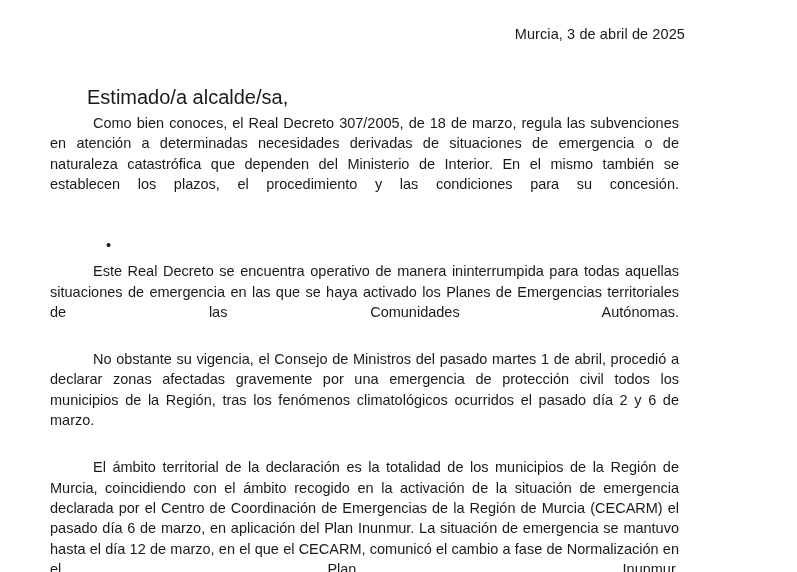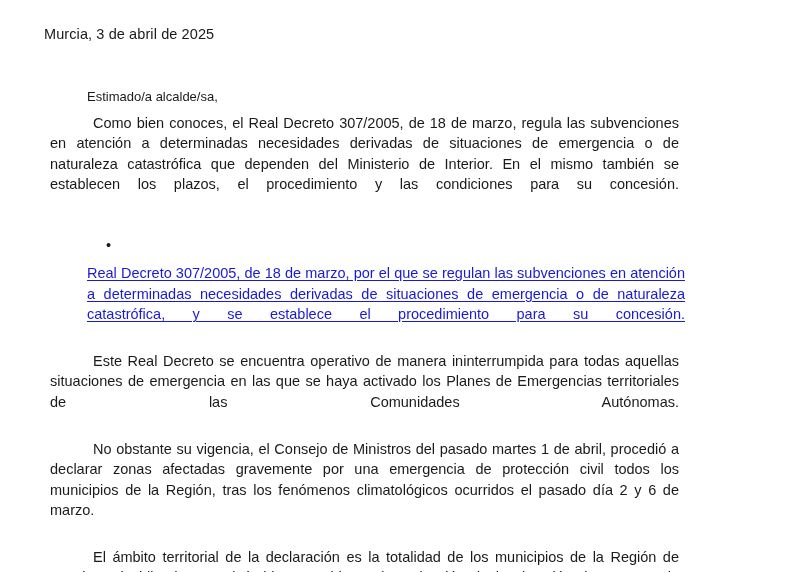--- a/index.html
+++ b/index.html
@@ -20,28 +20,28 @@
     height: 572px;
     background: #ffffff;
     box-sizing: border-box;
     padding: 0 112px 0 44px;
   }
   
   .content {
     width: 641px;
   }
   .date-line {
-    text-align: left;
+    text-align: right;
     font-size: 14.5px;
     line-height: 20px;
     padding-top: 24px;
     letter-spacing: 0.1px;
   }
   .salutation {
-    font-size: 13px;
+    font-size: 20px;
     line-height: 20px;
     margin-top: 43px;
     padding-left: 43px;
   }
   p.body-par {
     font-size: 14.5px;
     line-height: 20.4px;
     text-align: justify;
     text-justify: inter-word;
     margin: 6px;
@@ -103,23 +103,20 @@
     <div class="date-line">Murcia, 3 de abril de 2025</div>
 
     <div class="salutation">Estimado/a alcalde/sa,</div>
 
     <p class="body-par gap-par par-justify-block">Como bien conoces, el Real Decreto 307/2005, de 18 de marzo, regula las subvenciones en atención a determinadas necesidades derivadas de situaciones de emergencia o de naturaleza catastrófica que dependen del Ministerio de Interior. En el mismo también se establecen los plazos, el procedimiento y las condiciones para su concesión.</p>
 
     <div class="bullet-row">
       <span class="bullet-dot">•</span>
     </div>
 
-    <div class="link-block">
-      <a class="decree-link" href="#">Real Decreto 307/2005, de 18 de marzo, por el que se regulan las subvenciones en atención a determinadas necesidades derivadas de situaciones de emergencia o de naturaleza catastrófica, y se establece el procedimiento para su concesión.</a>
-    </div>
 
     <p class="body-par gap-par par-justify-block">Este Real Decreto se encuentra operativo de manera ininterrumpida para todas aquellas situaciones de emergencia en las que se haya activado los Planes de Emergencias territoriales de las Comunidades Autónomas.</p>
 
     <p class="body-par gap-par par-justify-block">No obstante su vigencia, el Consejo de Ministros del pasado martes 1 de abril, procedió a declarar zonas afectadas gravemente por una emergencia de protección civil todos los municipios de la Región, tras los fenómenos climatológicos ocurridos el pasado día 2 y 6 de marzo.</p>
 
     <p class="body-par gap-par par-justify-block">El ámbito territorial de la declaración es la totalidad de los municipios de la Región de Murcia, coincidiendo con el ámbito recogido en la activación de la situación de emergencia declarada por el Centro de Coordinación de Emergencias de la Región de Murcia (CECARM) el pasado día 6 de marzo, en aplicación del Plan Inunmur. La situación de emergencia se mantuvo hasta el día 12 de marzo, en el que el CECARM, comunicó el cambio a fase de Normalización en el Plan Inunmur.</p>
 
   </div>
 </div>
 

